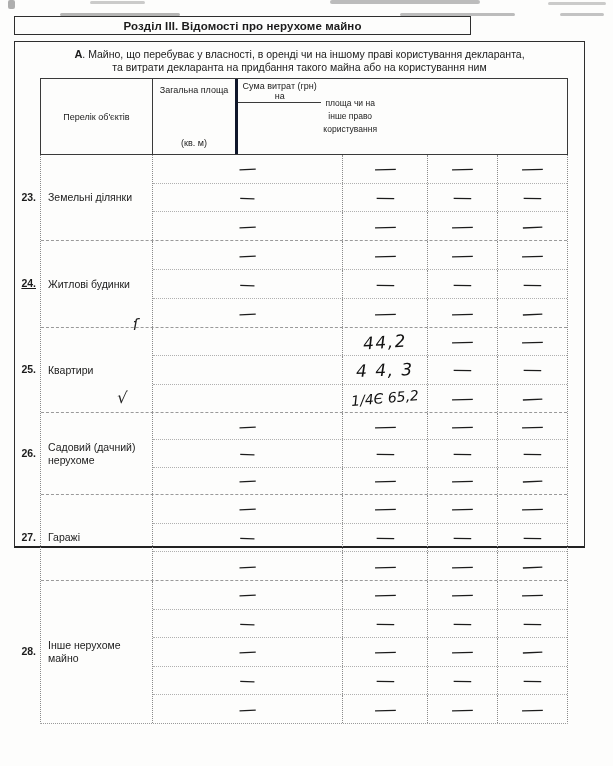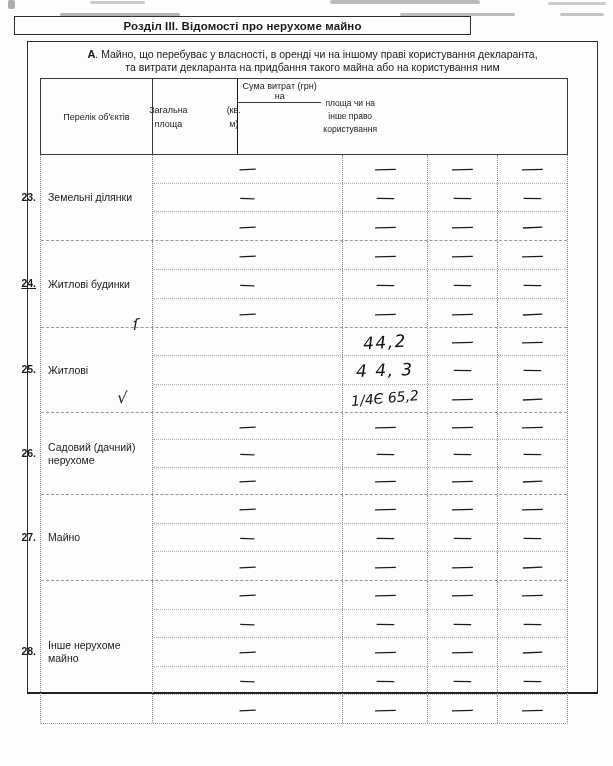--- a/index.html
+++ b/index.html
@@ -13,36 +13,36 @@
   
   .titlebar{
     position:absolute;left:14px;top:16px;width:457px;height:19px;
     border:1px solid #2e2e2e;box-sizing:border-box;
     display:flex;align-items:center;justify-content:center;
   }
   .titlebar span{font-weight:bold;font-size:11.5px;letter-spacing:.1px;}
 
   
   .panel{
-    position:absolute;left:14px;top:41px;width:571px;height:653px;
-    border:1px solid #2e2e2e;border-bottom:2px solid #222;box-sizing:border-box;margin-left:13px;
+    position:absolute;left:14px;top:41px;width:571px;height:507px;
+    border:1px solid #2e2e2e;border-bottom:2px solid #222;box-sizing:border-box;
   }
   .sechead{margin-top:6px;text-align:center;font-size:10.5px;line-height:13px;}
   .sechead b{font-size:11px;}
 
   
   .tbl{position:absolute;left:40px;top:78px;width:528px;}
   .thead{
     display:flex;height:77px;border:1px solid #3a3a3a;box-sizing:border-box;
     font-size:8.5px;text-align:center;
   }
   .thead .hc{display:flex;align-items:center;justify-content:center;box-sizing:border-box;}
   .hc1{width:112px;border-right:1px solid #3a3a3a;font-size:9px;}
   .hc2{width:190px;border-right:1px solid #3a3a3a;font-size:8px;white-space:nowrap;}
-  .hc3{width:85px;border-right:1px solid #0f172a;flex-direction:row;line-height:14px;font-size:9px;gap:39px;}
+  .hc3{width:85px;border-right:3px solid #0f172a;flex-direction:column;line-height:14px;font-size:9px;gap:39px;}
   .expcol{width:141px;display:flex;flex-direction:row;box-sizing:border-box;}
   .expgroup{height:24px;border-bottom:1px solid #3a3a3a;display:flex;align-items:center;justify-content:center;font-size:9px;box-sizing:border-box;}
   .expcols{flex:1;display:flex;}
   .expc{display:flex;align-items:center;justify-content:center;box-sizing:border-box;line-height:13px;padding:0 2px;}
   .expc.p{width:70px;border-right:1px solid #3a3a3a;}
   .expc.r{flex:1;}
 
   .tbody{
     border-left:1px dotted #8a8a8a;border-right:1px dotted #8a8a8a;
     border-bottom:1px dotted #9a9a9a;box-sizing:border-box;
@@ -214,21 +214,21 @@
               <span class="dash">—</span>
             </div>
             <div class="cell c3">
               <span class="dash">—</span>
             </div>
           </div>
         </div>
       </div>
       <div class="grp" style="height: 85px;">
         <div class="lblcell">
-          <span>Житлові</span>
+          <span>Квартири</span>
           <span class="mark top">ſ</span>
           <span class="mark check">√</span>
         </div>
         <div class="subs">
           <div class="subrow">
             <div class="cell c0"></div>
             <div class="cell c1">
               <span class="hw">44,2</span>
             </div>
             <div class="cell c2">
@@ -308,21 +308,21 @@
               <span class="dash">—</span>
             </div>
             <div class="cell c3">
               <span class="dash">—</span>
             </div>
           </div>
         </div>
       </div>
       <div class="grp" style="height: 86px;">
         <div class="lblcell">
-          <span>Майно</span>
+          <span>Гаражі</span>
         </div>
         <div class="subs">
           <div class="subrow">
             <div class="cell c0">
               <span class="dash">—</span>
             </div>
             <div class="cell c1">
               <span class="dash">—</span>
             </div>
             <div class="cell c2">

